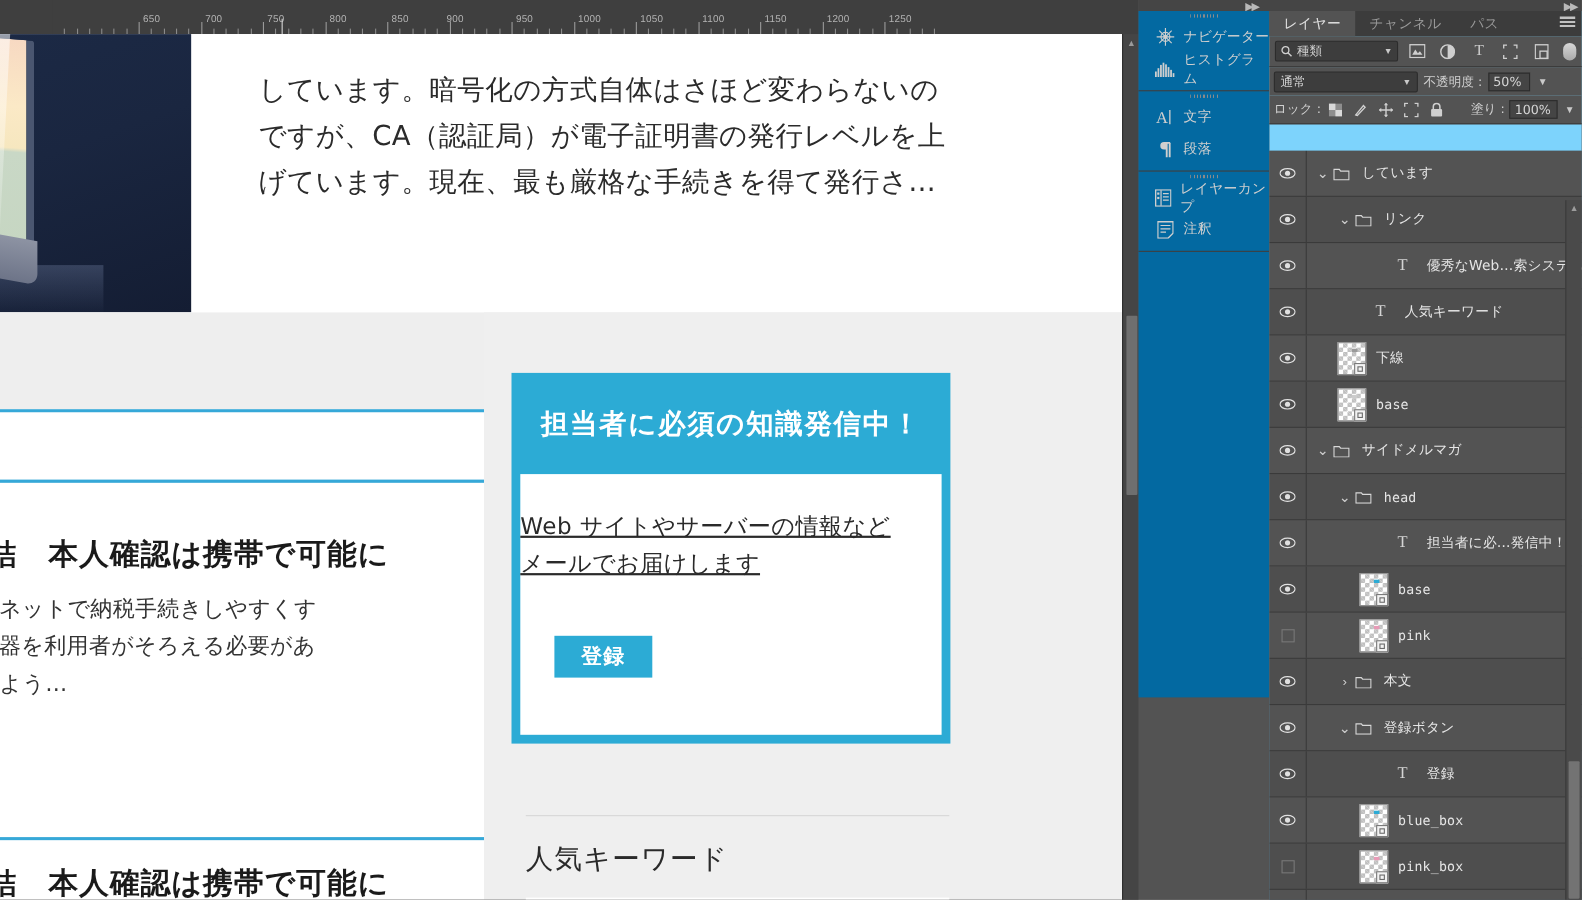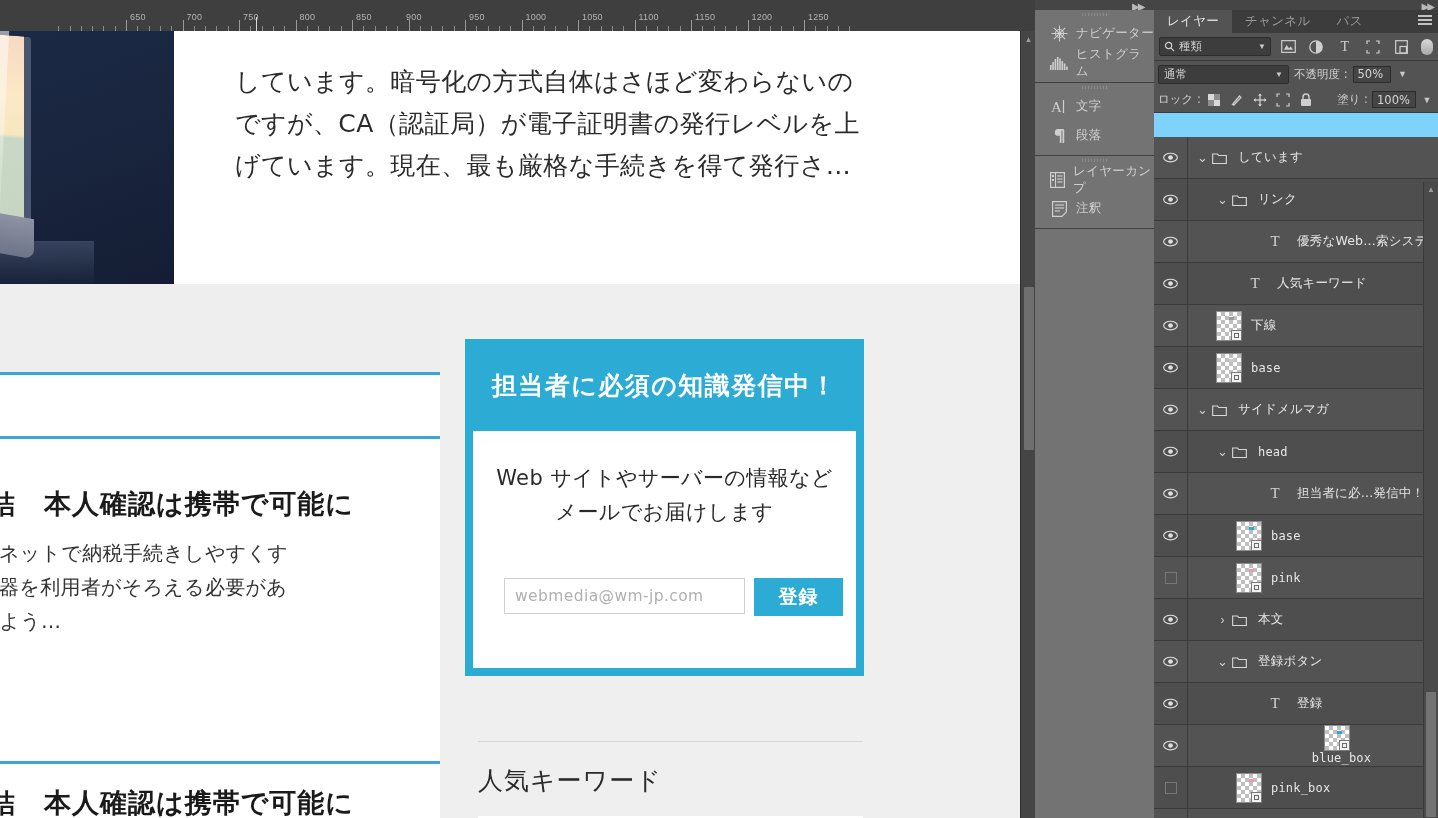--- a/index.html
+++ b/index.html
@@ -41,21 +41,21 @@
   .hr-cyan{position:absolute;left:0;width:440px;height:3px;background:#36a8d8;}
 
   .card-white{position:absolute;left:0;width:440px;background:#fff;}
   .art-title{position:absolute;color:#1a1a1a;font-weight:bold;font-size:27px;letter-spacing:1px;white-space:nowrap;font-family:"DejaVu Sans",sans-serif;}
   .art-body{position:absolute;color:#333;font-size:20px;line-height:34px;letter-spacing:.3px;white-space:pre-line;font-family:"DejaVu Sans",sans-serif;}
 
   
   .mailbox{position:absolute;left:465px;top:339px;width:399px;height:337px;background:#2cabd5;box-sizing:border-box;}
   .mailbox .mb-head{height:92px;display:flex;align-items:center;justify-content:center;color:#fff;font-size:25px;font-weight:bold;letter-spacing:1.5px;font-family:"DejaVu Sans",sans-serif;}
   .mailbox .mb-body{position:absolute;left:8px;top:92px;right:8px;bottom:8px;background:#fff;}
-  .mb-lines{position:absolute;left:0;right:0;top:30px;text-align:center;color:#2a2a2a;font-size:21px;line-height:34px;letter-spacing:.4px;font-family:"DejaVu Sans",sans-serif;}
+  .mb-lines{position:absolute;left:0;right:0;top:30px;text-align:left;color:#2a2a2a;font-size:21px;line-height:34px;letter-spacing:.4px;font-family:"DejaVu Sans",sans-serif;text-decoration:underline;}
   .mb-em{font-weight:bold;border-bottom:4px solid #f5c518;padding-bottom:1px;}
   .mb-form{position:absolute;left:31px;top:147px;display:flex;gap:9px;align-items:stretch;}
   .mb-input{width:241px;height:36px;border:1px solid #cfcfcf;background:#fff;color:#b0b0b0;font-size:15.5px;
       display:flex;align-items:center;padding-left:10px;box-sizing:border-box;letter-spacing:.4px;font-family:"DejaVu Sans",sans-serif;}
   .mb-btn{width:89px;height:38px;background:#2cabd5;color:#fff;font-size:19px;font-weight:bold;display:flex;
       align-items:center;justify-content:center;letter-spacing:1px;font-family:"DejaVu Sans",sans-serif;}
 
   .kw-sep{position:absolute;left:478px;top:710px;width:385px;height:1px;background:#d6d6d6;}
   .kw-title{position:absolute;left:478px;top:733px;color:#2a2a2a;font-size:25px;letter-spacing:1px;font-family:"DejaVu Sans",sans-serif;}
   .kw-card{position:absolute;left:478px;top:785px;width:385px;height:33px;background:#fff;}
@@ -66,21 +66,21 @@
   .cv-arrow{position:absolute;left:0;top:0;width:15px;height:16px;display:flex;align-items:center;justify-content:center;color:#9a9a9a;font-size:8px;}
   .cv-thumb{position:absolute;left:3px;top:256px;width:10px;height:163px;background:#6f6f6f;border-radius:1px;}
 
   
   .dock{position:absolute;left:1035px;top:0;width:403px;height:818px;background:#535353;}
   .dock-top{position:absolute;left:0;top:0;width:403px;height:10px;background:#454545;}
   .dock-collapse{position:absolute;left:97px;top:1px;color:#b9b9b9;font-size:10px;letter-spacing:-2px;}
   .dock-expand{position:absolute;right:5px;top:1px;color:#b9b9b9;font-size:10px;letter-spacing:-2px;}
 
   
-  .icol{position:absolute;left:0;top:10px;width:119px;height:808px;background:#737373;border-right:1px solid #3b3b3b;}
+  .icol{position:absolute;left:0;top:10px;width:119px;height:624px;background:#0369a1;border-right:1px solid #3b3b3b;}
   .igroup{border-bottom:1px solid #3f3f3f;padding-bottom:5px;}
   .igrip{height:9px;display:flex;align-items:center;justify-content:center;}
   .igrip i{display:block;width:26px;height:3px;
      background:repeating-linear-gradient(90deg,#8a8a8a 0 1px,transparent 1px 3px);}
   .irow{display:flex;align-items:center;height:29px;padding-left:11px;cursor:default;}
   .irow .ic{width:26px;height:22px;display:flex;align-items:center;justify-content:center;color:#cfcfcf;}
   .irow .lb{font-size:12.5px;color:#cfcfcf;margin-left:4px;letter-spacing:.3px;font-family:"DejaVu Sans",sans-serif;}
   .ifill{height:240px;}
 
   
@@ -261,21 +261,20 @@
       <div class="art-title" style="left:-40px;top:754px;">締結　本人確認は携帯で可能に</div>
 
       <div class="mailbox" style="top:308px;">
         <div class="mb-head">担当者に必須の知識発信中！</div>
         <div class="mb-body">
           <div class="mb-lines">
             <div>Web サイトやサーバーの情報など</div>
             <div>メールでお届けします</div>
           </div>
           <div class="mb-form">
-            <div class="mb-input">webmedia@wm-jp.com</div>
             <div class="mb-btn">登録</div>
           </div>
         </div>
       </div>
 
       <div class="kw-sep"></div>
       <div class="kw-title">人気キーワード</div>
       <div class="kw-card"></div>
 
     </div>
@@ -708,21 +707,21 @@
               <span class="lname">登録</span>
             </div>
           </div>
           <div class="lrow">
             <div class="eye">
               <svg width="15" height="11" viewBox="0 0 16 11">
                 <ellipse cx="8" cy="5.5" rx="7.3" ry="4.6" fill="none" stroke="#e0e0e0" stroke-width="1.2"></ellipse>
                 <circle cx="8" cy="5.5" r="2.5" fill="#e0e0e0"></circle>
               </svg>
             </div>
-            <div class="lmain" style="padding-left: 48px; flex-direction: column;">
+            <div class="lmain" style="padding-left: 48px;">
               <div class="thumb">
                 <div class="dot" style="background:#2cabd5"></div>
                 <div class="smartbadge"></div>
               </div>
               <span class="lname mono">blue_box</span>
             </div>
           </div>
           <div class="lrow alt">
             <div class="eye">
               <div class="eyebox"></div>

